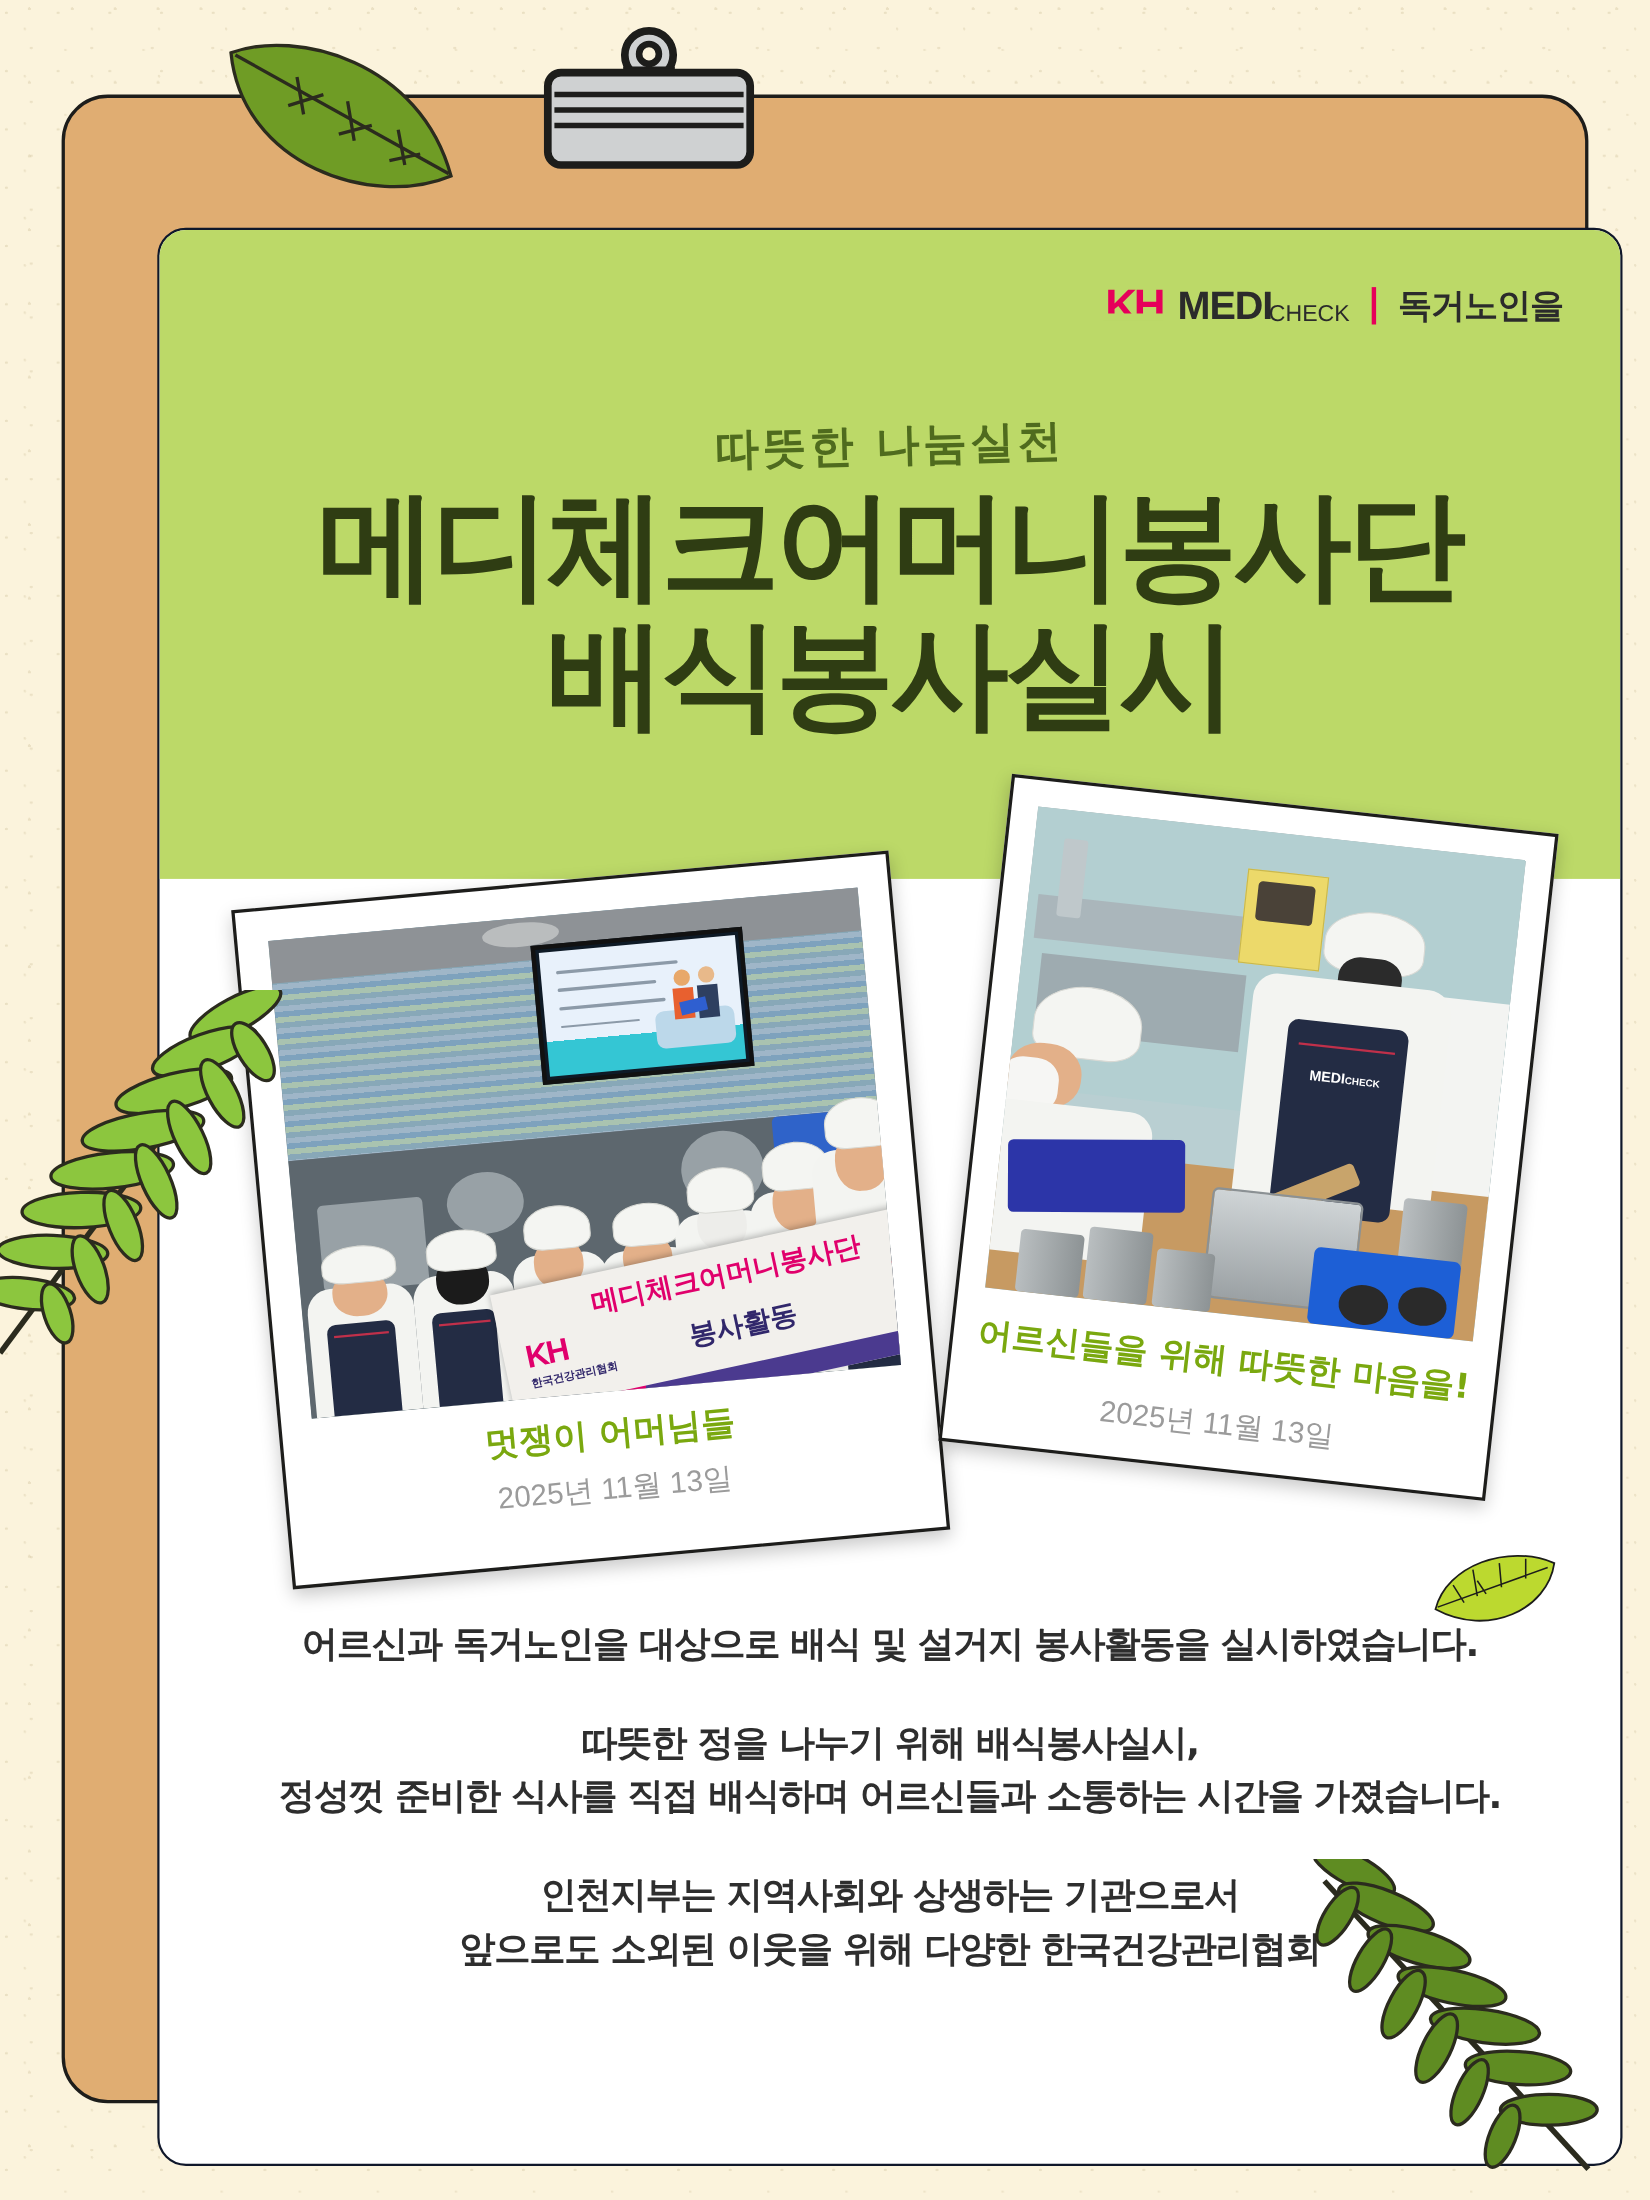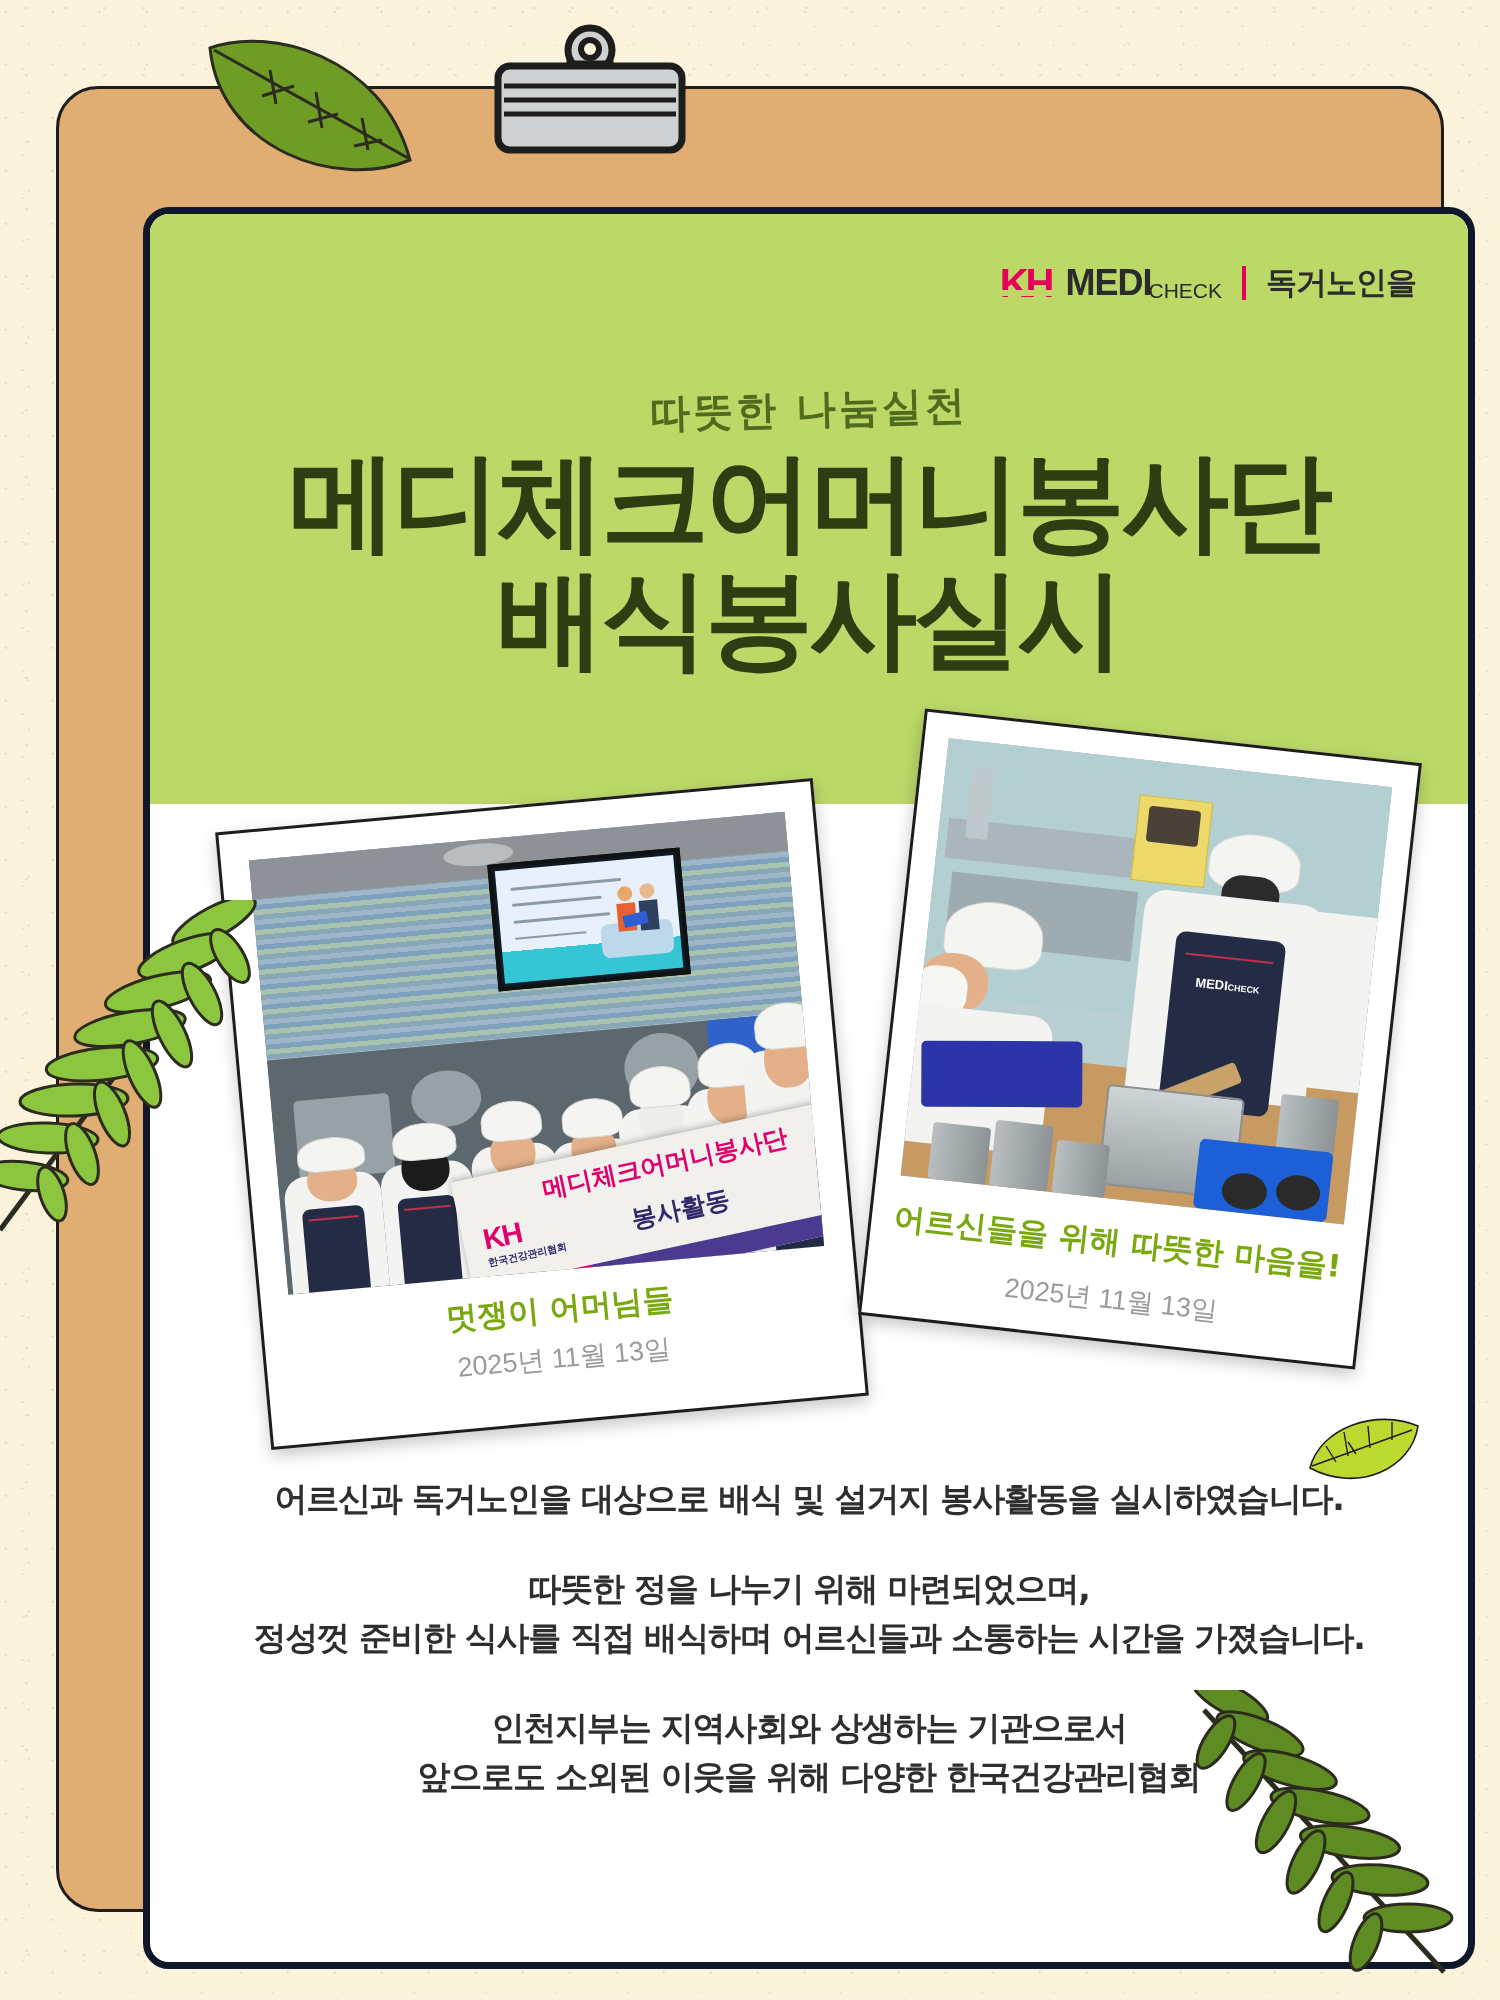--- a/index.html
+++ b/index.html
@@ -22,21 +22,21 @@
   }
 
   
   .board-frame{
     position:absolute;left:56px;top:86px;width:1388px;height:1826px;
     background:#e0ad72;border:3px solid #1d1d1b;border-radius:42px;
     box-sizing:border-box;
   }
   .board-inner{
     position:absolute;left:84px;top:118px;width:1332px;height:1762px;
-    background:#ffffff;border:7px solid #0f172a;border-radius:26px;
+    background:#ffffff;border:2px solid #0f172a;border-radius:26px;
     box-sizing:border-box;overflow:hidden;
   }
   .green-head{
     position:absolute;left:0;top:0;width:100%;height:590px;
     background:#bcd968;
   }
   .green-head:after{
     content:"";position:absolute;left:0;right:0;bottom:-1px;height:0;
     border-bottom:0 solid transparent;
   }
@@ -314,21 +314,21 @@
         <span>따뜻한 마음을!</span>
       </div>
       <div class="cap-date">2025년 11월 13일</div>
     </div>
 
     <div class="body-copy">
       <div class="para">
         <span>어르신과 독거노인을 대상으로 배식 및 설거지 봉사활동을 실시하였습니다.</span>
       </div>
       <div class="para">
-        <span>따뜻한 정을 나누기 위해 마련되었으며,</span>
+        <span>따뜻한 정을 나누기 위해 배식봉사실시,</span>
         <span>정성껏 준비한 식사를 직접 배식하며 어르신들과 소통하는 시간을 가졌습니다.</span>
       </div>
       <div class="para">
         <span>인천지부는 지역사회와 상생하는 기관으로서</span>
         <span>앞으로도 소외된 이웃을 위해 다양한 한국건강관리협회</span>
       </div>
     </div>
 
     <svg class="deco leaf-small" width="120" height="90" viewBox="0 0 120 90">
       <path d="M6 62 C16 22 72 2 114 20 C108 62 54 88 6 62 Z" fill="#bcd92f" stroke="#1d1d1b" stroke-width="1.6"></path>

